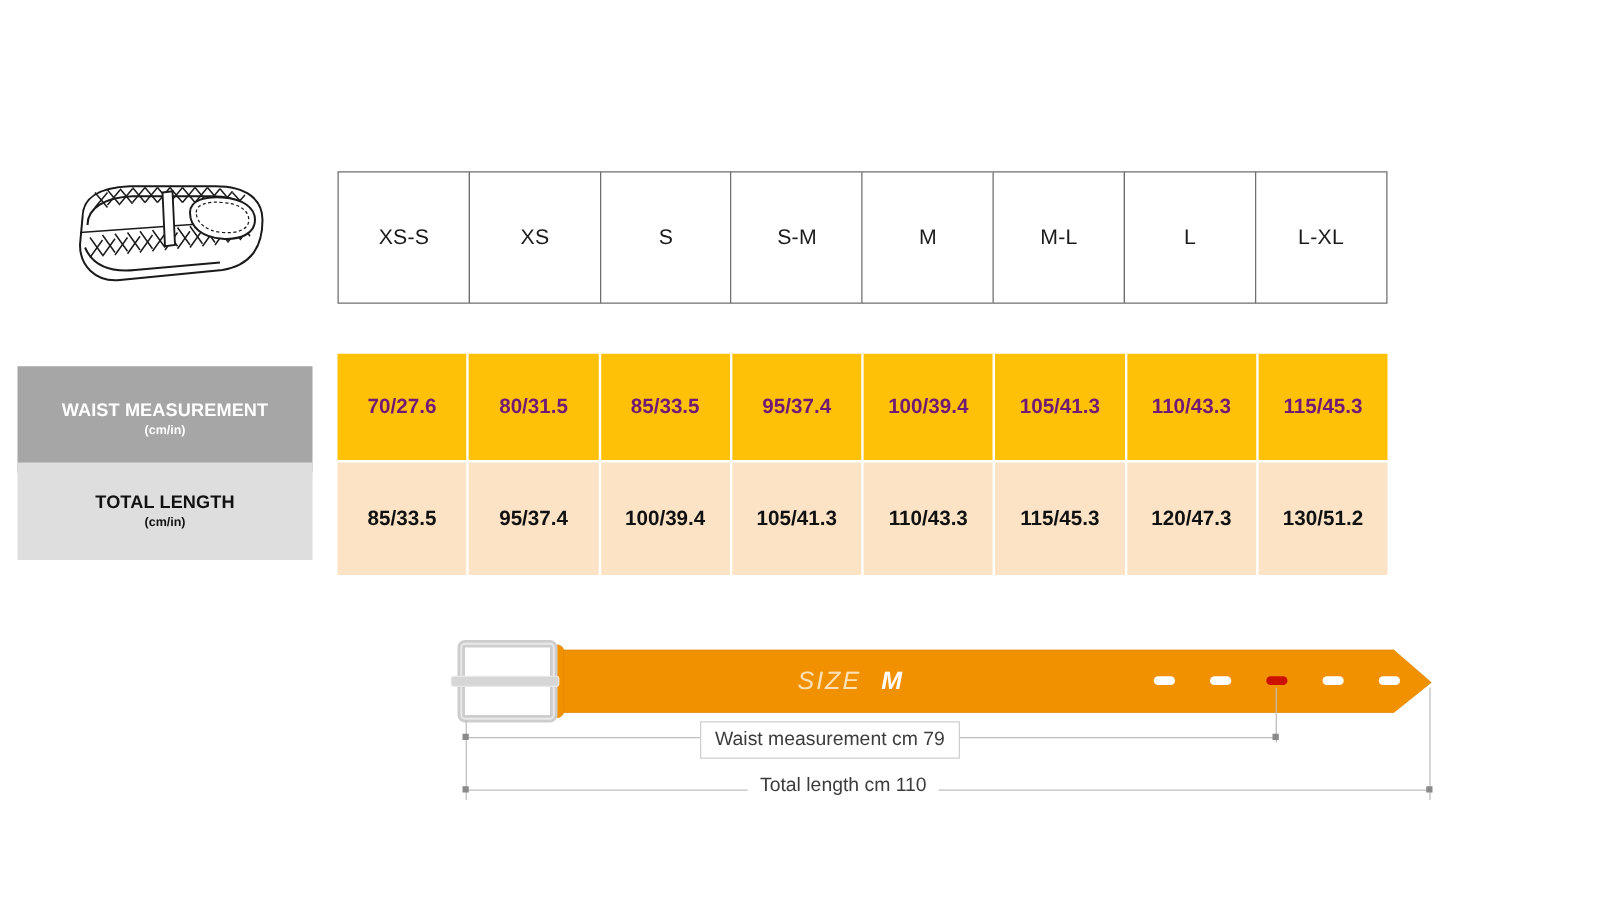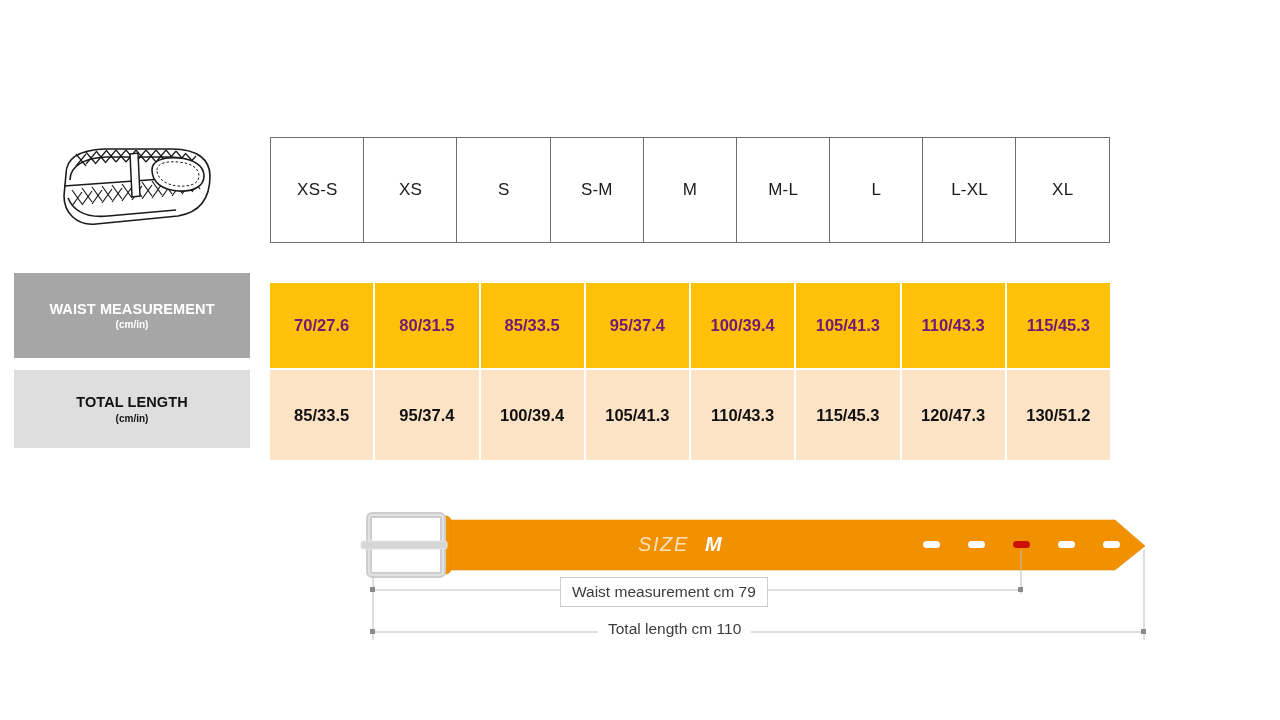--- a/index.html
+++ b/index.html
@@ -71,21 +71,21 @@
     left: 14px;
     width: 236px;
     display: flex;
     flex-direction: column;
     align-items: center;
     justify-content: center;
     text-align: center;
     line-height: 1.3;
   }
   .row-label.waist {
-    top: 273px; height: 85px;
+    top: 293px; height: 85px;
     background: #a6a6a6; color: #ffffff;
   }
   .row-label.length {
     top: 370px; height: 78px;
     background: #dedede; color: #111111;
   }
   .row-label .rl-title { font-size: 14.5px; font-weight: bold; letter-spacing: .1px; }
   .row-label .rl-unit  { font-size: 10px; font-weight: bold; }
 
   
@@ -163,21 +163,20 @@
 
   <div class="size-header-row">
     <div class="size-header-cell">XS-S</div>
     <div class="size-header-cell">XS</div>
     <div class="size-header-cell">S</div>
     <div class="size-header-cell">S-M</div>
     <div class="size-header-cell">M</div>
     <div class="size-header-cell">M-L</div>
     <div class="size-header-cell">L</div>
     <div class="size-header-cell">L-XL</div>
-    <div class="size-header-cell">XL</div>
   </div>
 
   <div class="row-label waist">
     <div class="rl-title">WAIST MEASUREMENT</div>
     <div class="rl-unit">(cm/in)</div>
   </div>
 
   <div class="meas-row waist">
     <div class="meas-cell">70/27.6</div>
     <div class="meas-cell">80/31.5</div>

